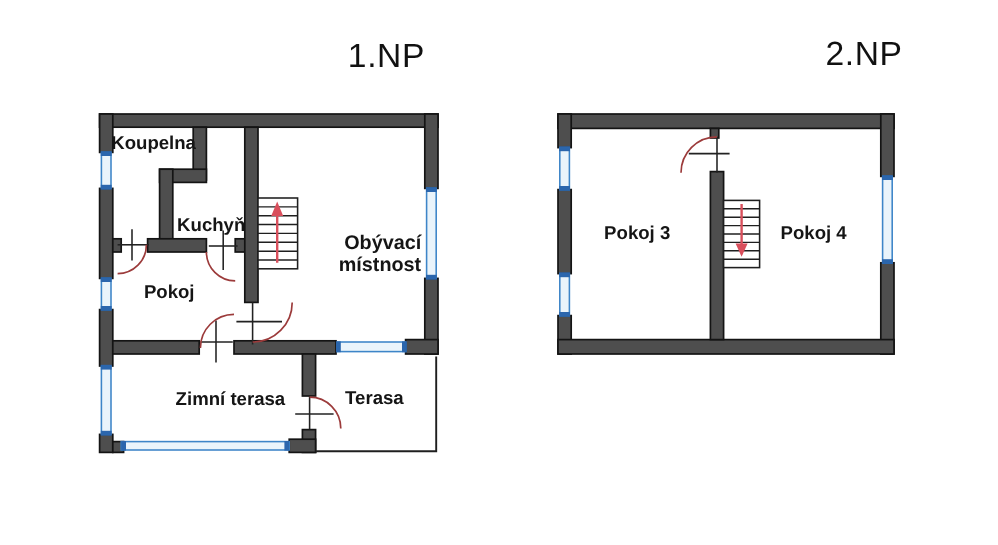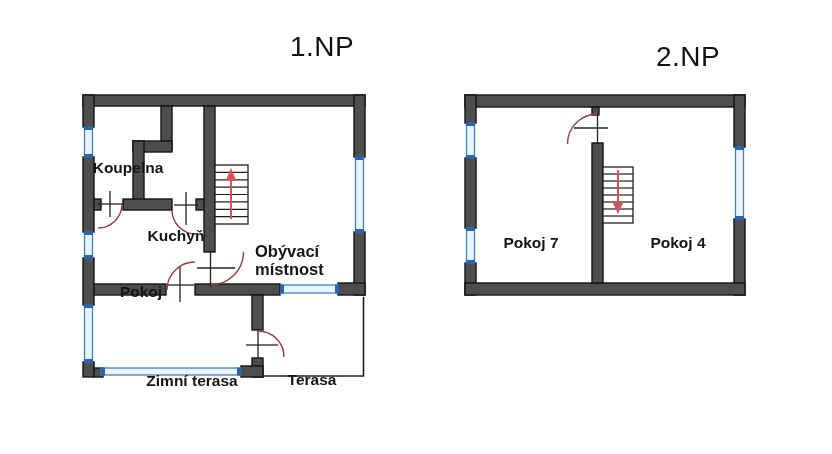--- a/index.html
+++ b/index.html
@@ -6,23 +6,23 @@
   #stage{
     position:relative;width:832px;height:408px;background:#fff;overflow:hidden;
     font-family:"Liberation Sans", sans-serif;color:#111;
   }
   .floor-title{
     position:absolute;transform:translate(-50%,-50%);
     font-size:28px;font-weight:500;letter-spacing:.5px;color:#111;white-space:nowrap;
   }
   .room-label{
     position:absolute;transform:translate(-50%,-50%);
-    font-size:15.5px;font-weight:700;color:#151515;white-space:nowrap;line-height:1.1;margin-top:48px;
+    font-size:15.5px;font-weight:700;color:#151515;white-space:nowrap;line-height:1.1;
   }
-  .room-label.wrap{white-space:normal;text-align:left;width:96px;font-size:16.5px;}
+  .room-label.wrap{white-space:normal;text-align:right;width:96px;font-size:16.5px;}
   svg{position:absolute;left:0;top:0;}
   .wall{fill:var(--wall);stroke:var(--wall_outline);stroke-width:1.4;}
   .win{fill:var(--window_fill);stroke:var(--window);stroke-width:1.3;}
   .wincap{fill:var(--window_cap);stroke:none;}
   .stair{fill:#fff;stroke:var(--line);stroke-width:1.3;}
   .stairline{stroke:var(--line);stroke-width:1.2;}
   .thin{stroke:var(--line);stroke-width:1.6;fill:none;}
   .doorarc{stroke:var(--door);stroke-width:1.4;fill:none;}
   .doorline{stroke:#222;stroke-width:1.3;fill:none;}
   .arrowline{stroke:var(--arrow);stroke-width:2;fill:none;}
@@ -180,24 +180,24 @@
         <g>
           <line class="doorline" x1="597.5" y1="114" x2="597.5" y2="144"></line>
           <line class="doorline" x1="574" y1="128" x2="608" y2="128"></line>
           <path class="doorarc" d="M 567.5 144 A 30 30 0 0 1 597.5 114"></path>
         </g>
       </g>
     </g>
   </svg>
 
   <div class="floor-title" style="left:322px;top:47px;">1.NP</div>
-  <div class="floor-title" style="left:688px;top:45px;margin-top:12px;">2.NP</div>
+  <div class="floor-title" style="left:720px;top:45px;">2.NP</div>
 
   <div class="room-label" style="left:128px;top:120px;">Koupelna</div>
   <div class="room-label" style="left:176px;top:188px;">Kuchyň</div>
   <div class="room-label wrap" style="left:303px;top:212px;">Obývací místnost</div>
   <div class="room-label" style="left:141px;top:244px;">Pokoj</div>
   <div class="room-label" style="left:192px;top:333px;">Zimní terasa</div>
   <div class="room-label" style="left:312px;top:332px;text-align:center;">Terasa</div>
 
-  <div class="room-label" style="left:531px;top:195px;">Pokoj 7</div>
+  <div class="room-label" style="left:531px;top:195px;">Pokoj 3</div>
   <div class="room-label" style="left:678px;top:195px;">Pokoj 4</div>
 </div>
 
 </body></html>

